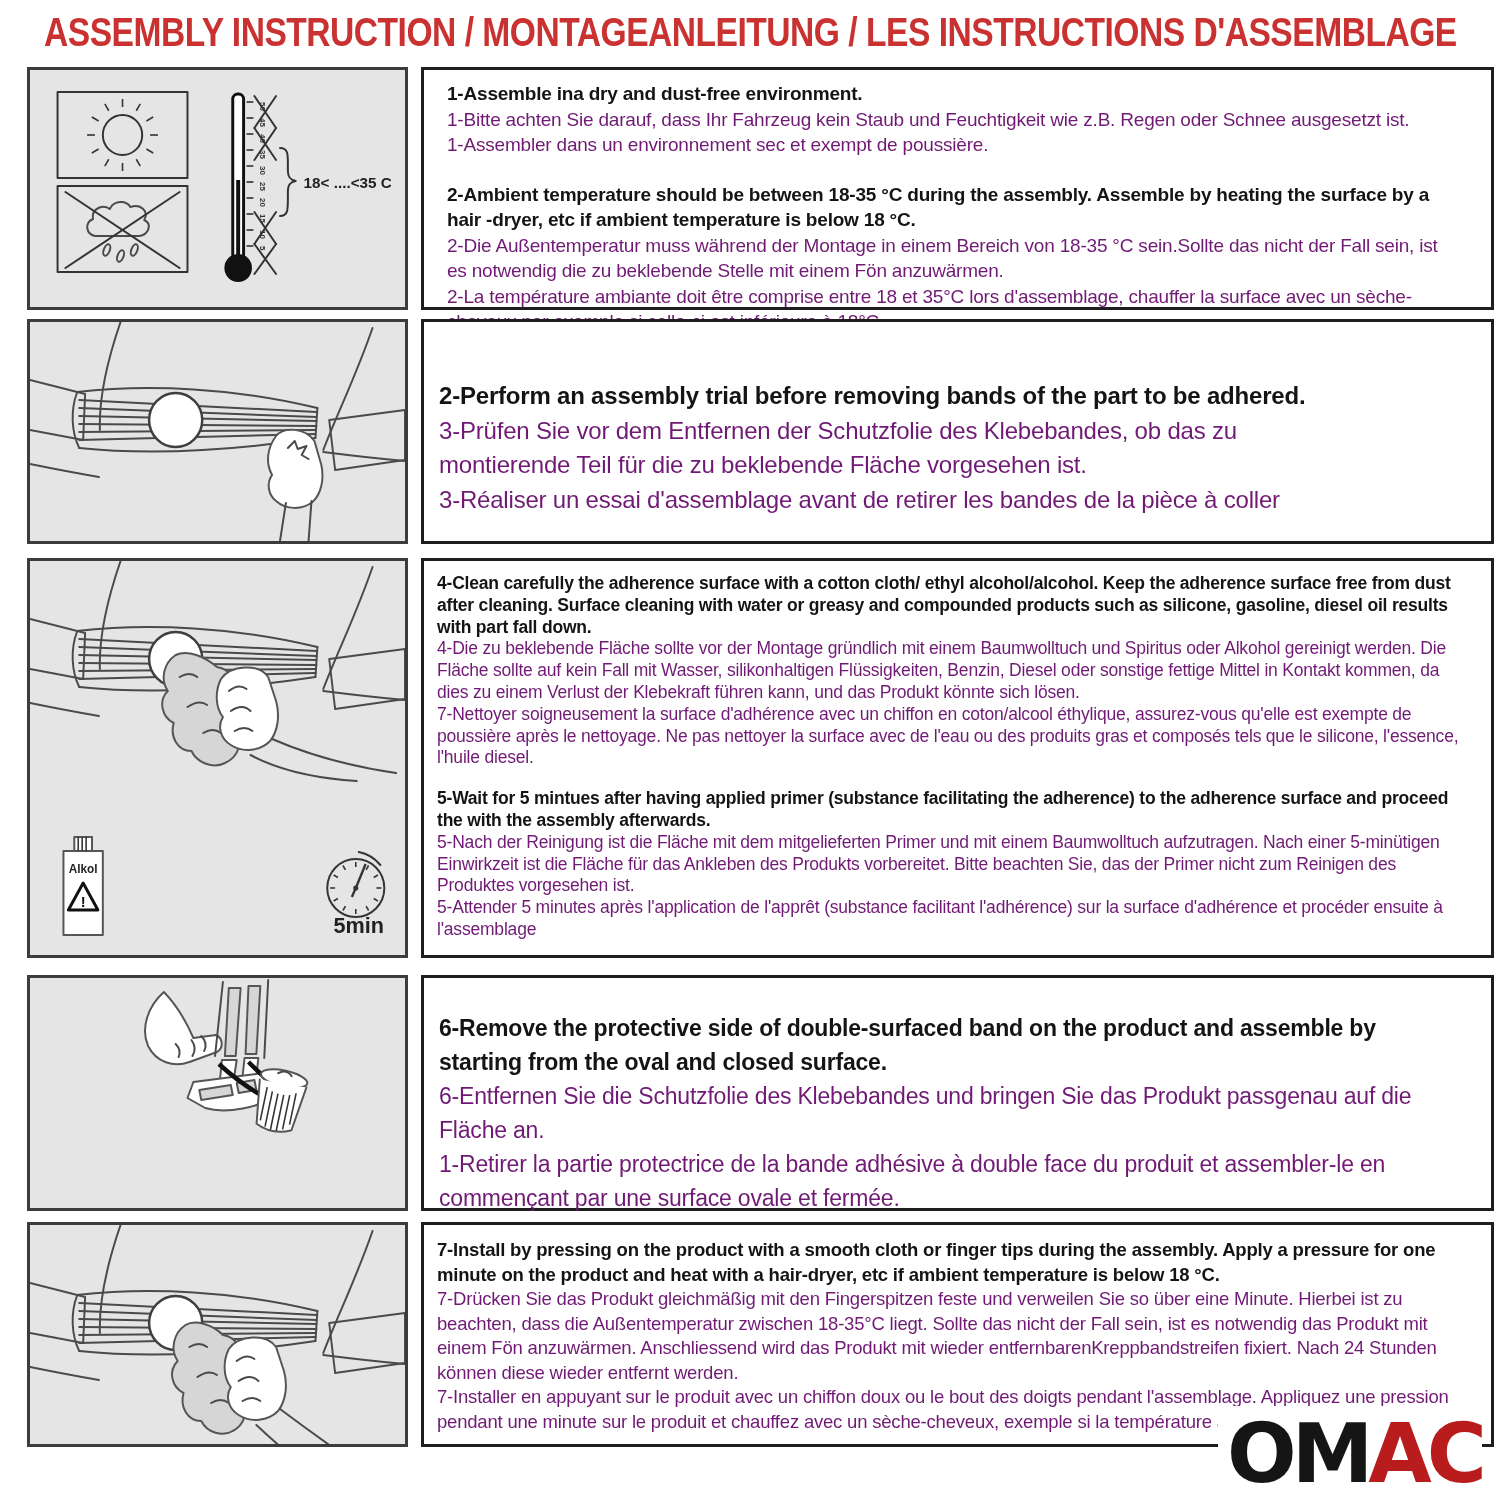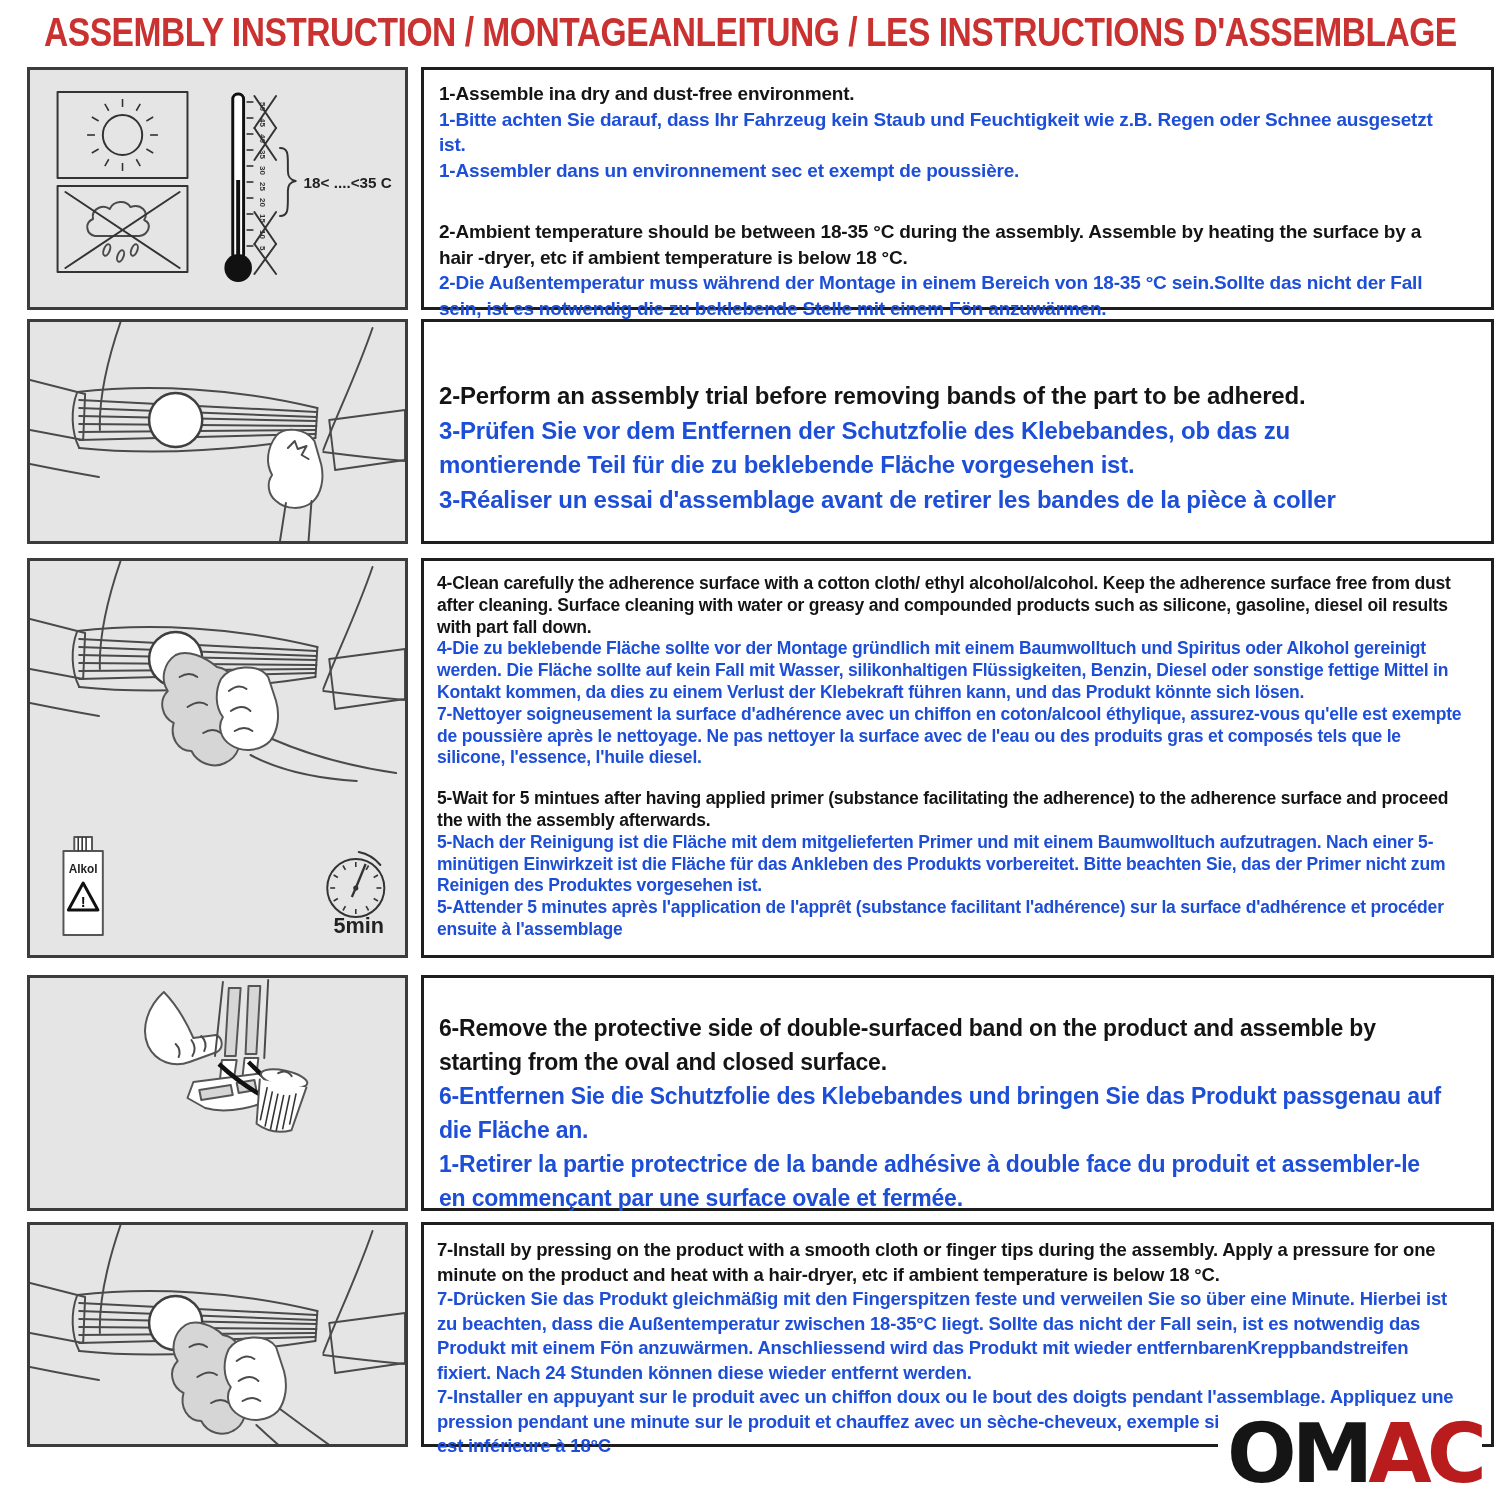--- a/index.html
+++ b/index.html
@@ -9,27 +9,27 @@
          color:#c93230;white-space:nowrap;letter-spacing:-0.6px;
          transform:scaleX(.84);transform-origin:0 50%}
   .row{position:absolute;left:0;width:1500px}
   .imgbox{position:absolute;left:27px;width:381px;height:100%;
           border:3px solid #3c3c3c;background:#e5e5e5;box-sizing:border-box}
   .imgbox svg{position:absolute;left:0;top:0;width:100%;height:100%}
   .textbox{position:absolute;left:421px;width:1073px;height:100%;
            border:3px solid #1e1e1e;background:#fff;box-sizing:border-box}
   p{margin:0}
   .b{font-weight:700;color:#141414}
-  .r{font-weight:700;color:#1d4ed8}
-  .t1{font-size:19px;line-height:25.5px;letter-spacing:-0.2px;padding:11px 36px 0 15px}
+  .r{font-weight:400;color:#701a75}
+  .t1{font-size:19px;line-height:25.5px;letter-spacing:-0.2px;padding:11px 36px 0 23px}
   .t2{font-size:24px;line-height:34.5px;letter-spacing:-0.2px;padding:57px 128px 0 15px}
   .t3{font-size:17.5px;line-height:21.8px;letter-spacing:-0.2px;padding:12px 24px 0 13px}
   .t4{font-size:23px;line-height:34px;letter-spacing:-0.2px;padding:33px 42px 0 15px}
   .t5{font-size:18.5px;line-height:24.5px;letter-spacing:-0.2px;padding:13px 30px 0 13px}
-  .mt1{margin-top:36px}
+  .mt1{margin-top:24px}
   .mt3{margin-top:19px}
   
   .sk{stroke:#4a4a4a;stroke-width:2;fill:none;stroke-linecap:round;stroke-linejoin:round}
   .sk3{stroke:#333;stroke-width:2;fill:none;stroke-linecap:round;stroke-linejoin:round}
   .skf{stroke:#555;stroke-width:2;fill:#fff;stroke-linecap:round;stroke-linejoin:round}
   .skg{stroke:#555;stroke-width:2;fill:#d6d6d6;stroke-linecap:round;stroke-linejoin:round}
   .blk{fill:#111;stroke:none}
   .tick{stroke:#333;stroke-width:1.6}
   .num{font-size:8px;fill:#333;font-weight:700}
   .lbl{font-weight:700;fill:#222}

